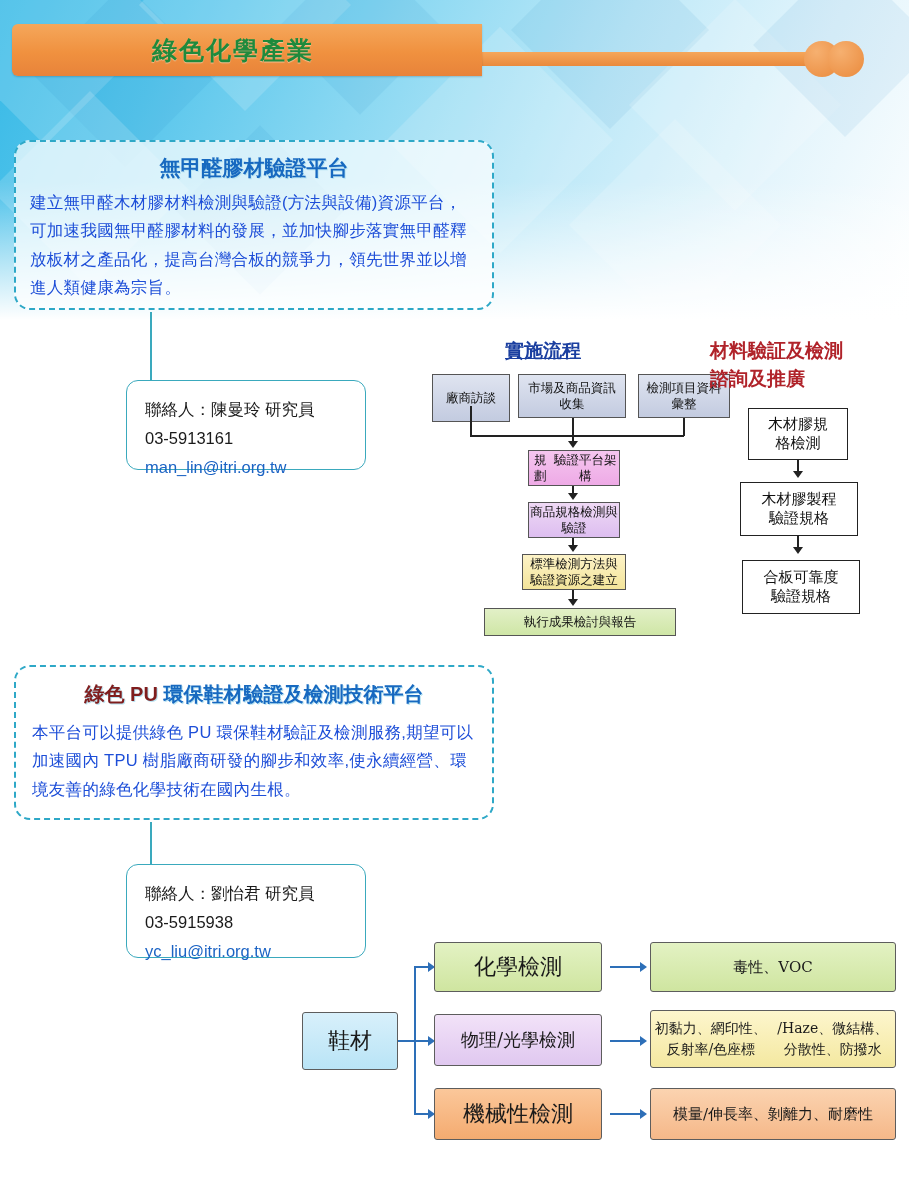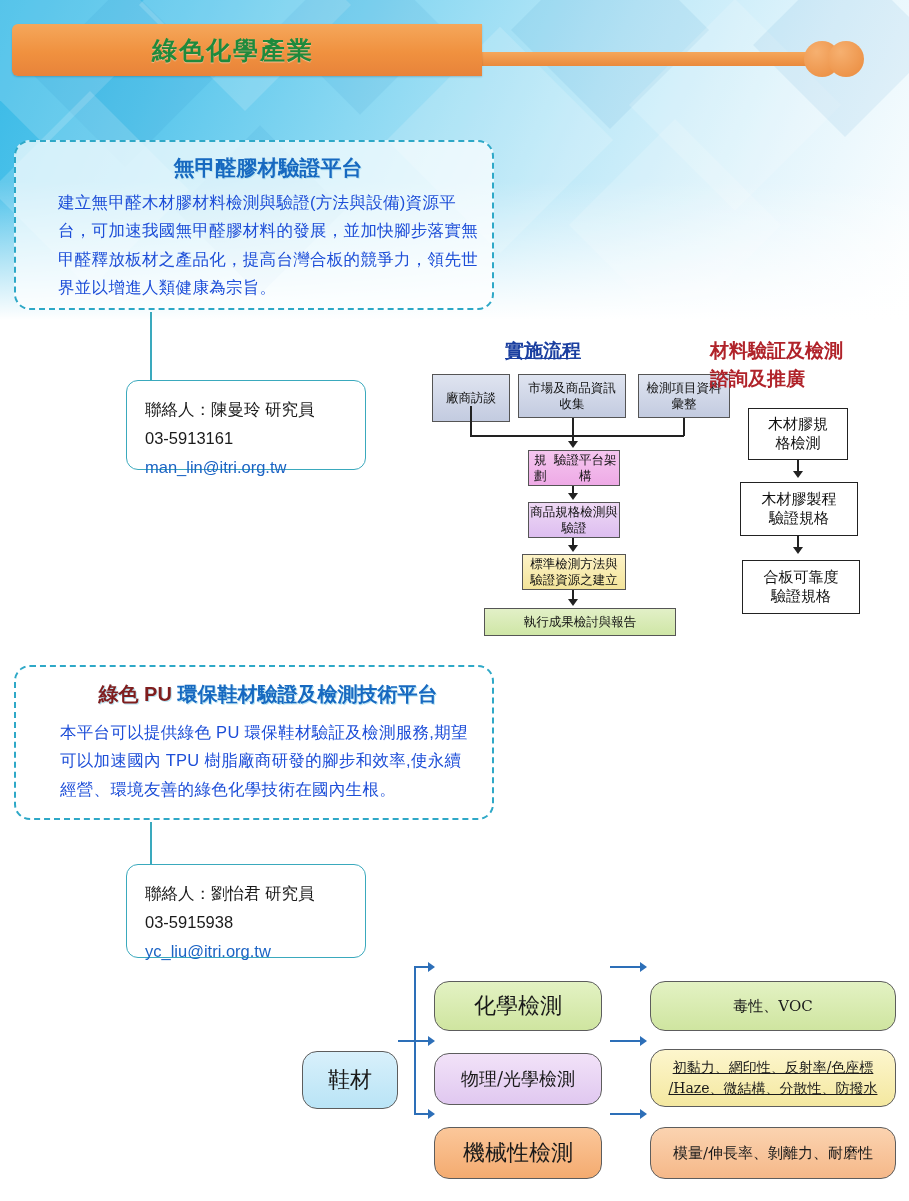--- a/index.html
+++ b/index.html
@@ -79,21 +79,20 @@
     background: radial-gradient(circle at 35% 30%, #f6b070, #ea8a3c);
   }
 
   
   .panel {
     position: absolute;
     border: 2px dashed #2ea8c7;
     border-radius: 16px;
     background: rgba(255,255,255,0.72);
     box-sizing: border-box;
-    padding-left: 28px;
   }
   .panel .p-title {
     font-size: 21px;
     font-weight: bold;
     color: #1769c0;
     text-shadow: 1px 1px 0 #b9e4f2;
     text-align: center;
   }
   .panel .p-body {
     font-size: 16.5px;
@@ -179,28 +178,27 @@
   .arrow-blue { background: #2d6fb8; }
   .head-blue-r {
     border-left-color: #2d6fb8;
   }
 
   
   .bbox {
     position: absolute;
     box-sizing: border-box;
     border: 1px solid #5d5d5d;
-    border-radius: 15px;
+    border-radius: 3px;
     display: flex;
     align-items: center;
     justify-content: center;
     text-align: center;
     font-family: "DejaVu Serif", serif;
     color: #1a1a1a;
-    margin-top: 39px;
   }
 </style>
 </head>
 <body>
 
 <div id="bg">
   <div id="bg-top"></div>
   <div class="facet" style="left:-40px;top:-60px;width:170px;height:170px;"></div>
   <div class="facet d" style="left:60px;top:10px;width:130px;height:130px;"></div>
   <div class="facet" style="left:170px;top:-70px;width:150px;height:150px;"></div>
@@ -325,17 +323,17 @@
 <div class="bbox" style="left:434px;top:1088px;width:168px;height:52px;background:linear-gradient(180deg,#fbc79a,#f4ab70);font-size:22px;">機械性檢測</div>
 
 <div class="arrow-h arrow-blue" style="left:610px;top:966px;width:32px;height:2px;"></div>
 <div class="arrow-head-r head-blue-r" style="left:640px;top:962px;"></div>
 <div class="arrow-h arrow-blue" style="left:610px;top:1040px;width:32px;height:2px;"></div>
 <div class="arrow-head-r head-blue-r" style="left:640px;top:1036px;"></div>
 <div class="arrow-h arrow-blue" style="left:610px;top:1113px;width:32px;height:2px;"></div>
 <div class="arrow-head-r head-blue-r" style="left:640px;top:1109px;"></div>
 
 <div class="bbox" style="left:650px;top:942px;width:246px;height:50px;background:linear-gradient(180deg,#e3f2c3,#cfe5a0);font-size:15px;">毒性、VOC</div>
-<div class="bbox" style="left:650px;top:1010px;width:246px;height:58px;background:linear-gradient(180deg,#fdf6cd,#f4e8a0);font-size:14px;flex-direction:column;line-height:1.5;text-decoration:underline;">
+<div class="bbox" style="left:650px;top:1010px;width:246px;height:58px;background:linear-gradient(180deg,#fdf6cd,#f4e8a0);font-size:14px;line-height:1.5;">
   <span>初黏力、網印性、反射率/色座標</span>
   <span>/Haze、微結構、分散性、防撥水</span>
 </div>
 <div class="bbox" style="left:650px;top:1088px;width:246px;height:52px;background:linear-gradient(180deg,#fbd3b0,#f5b889);font-size:15px;">模量/伸長率、剝離力、耐磨性</div>
 
 </body></html>

